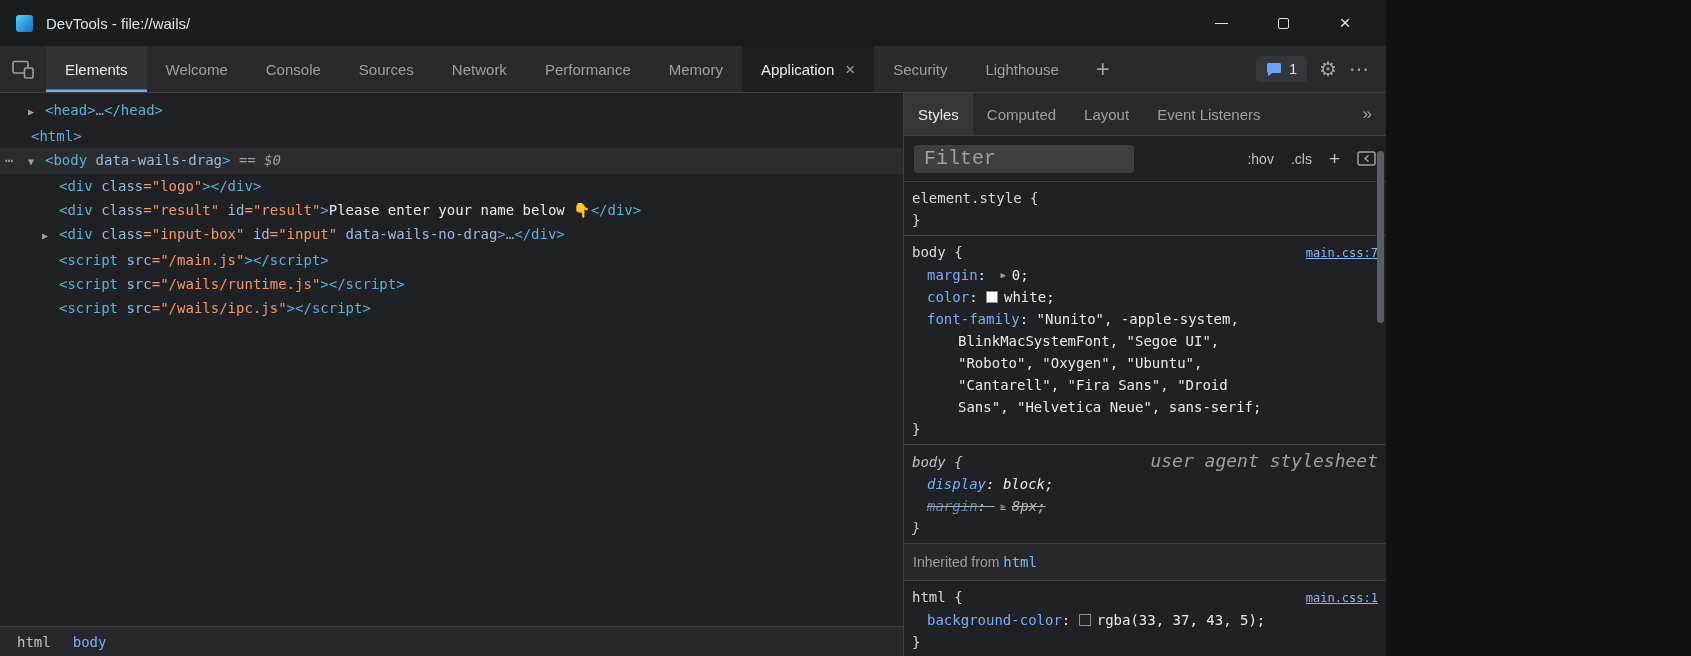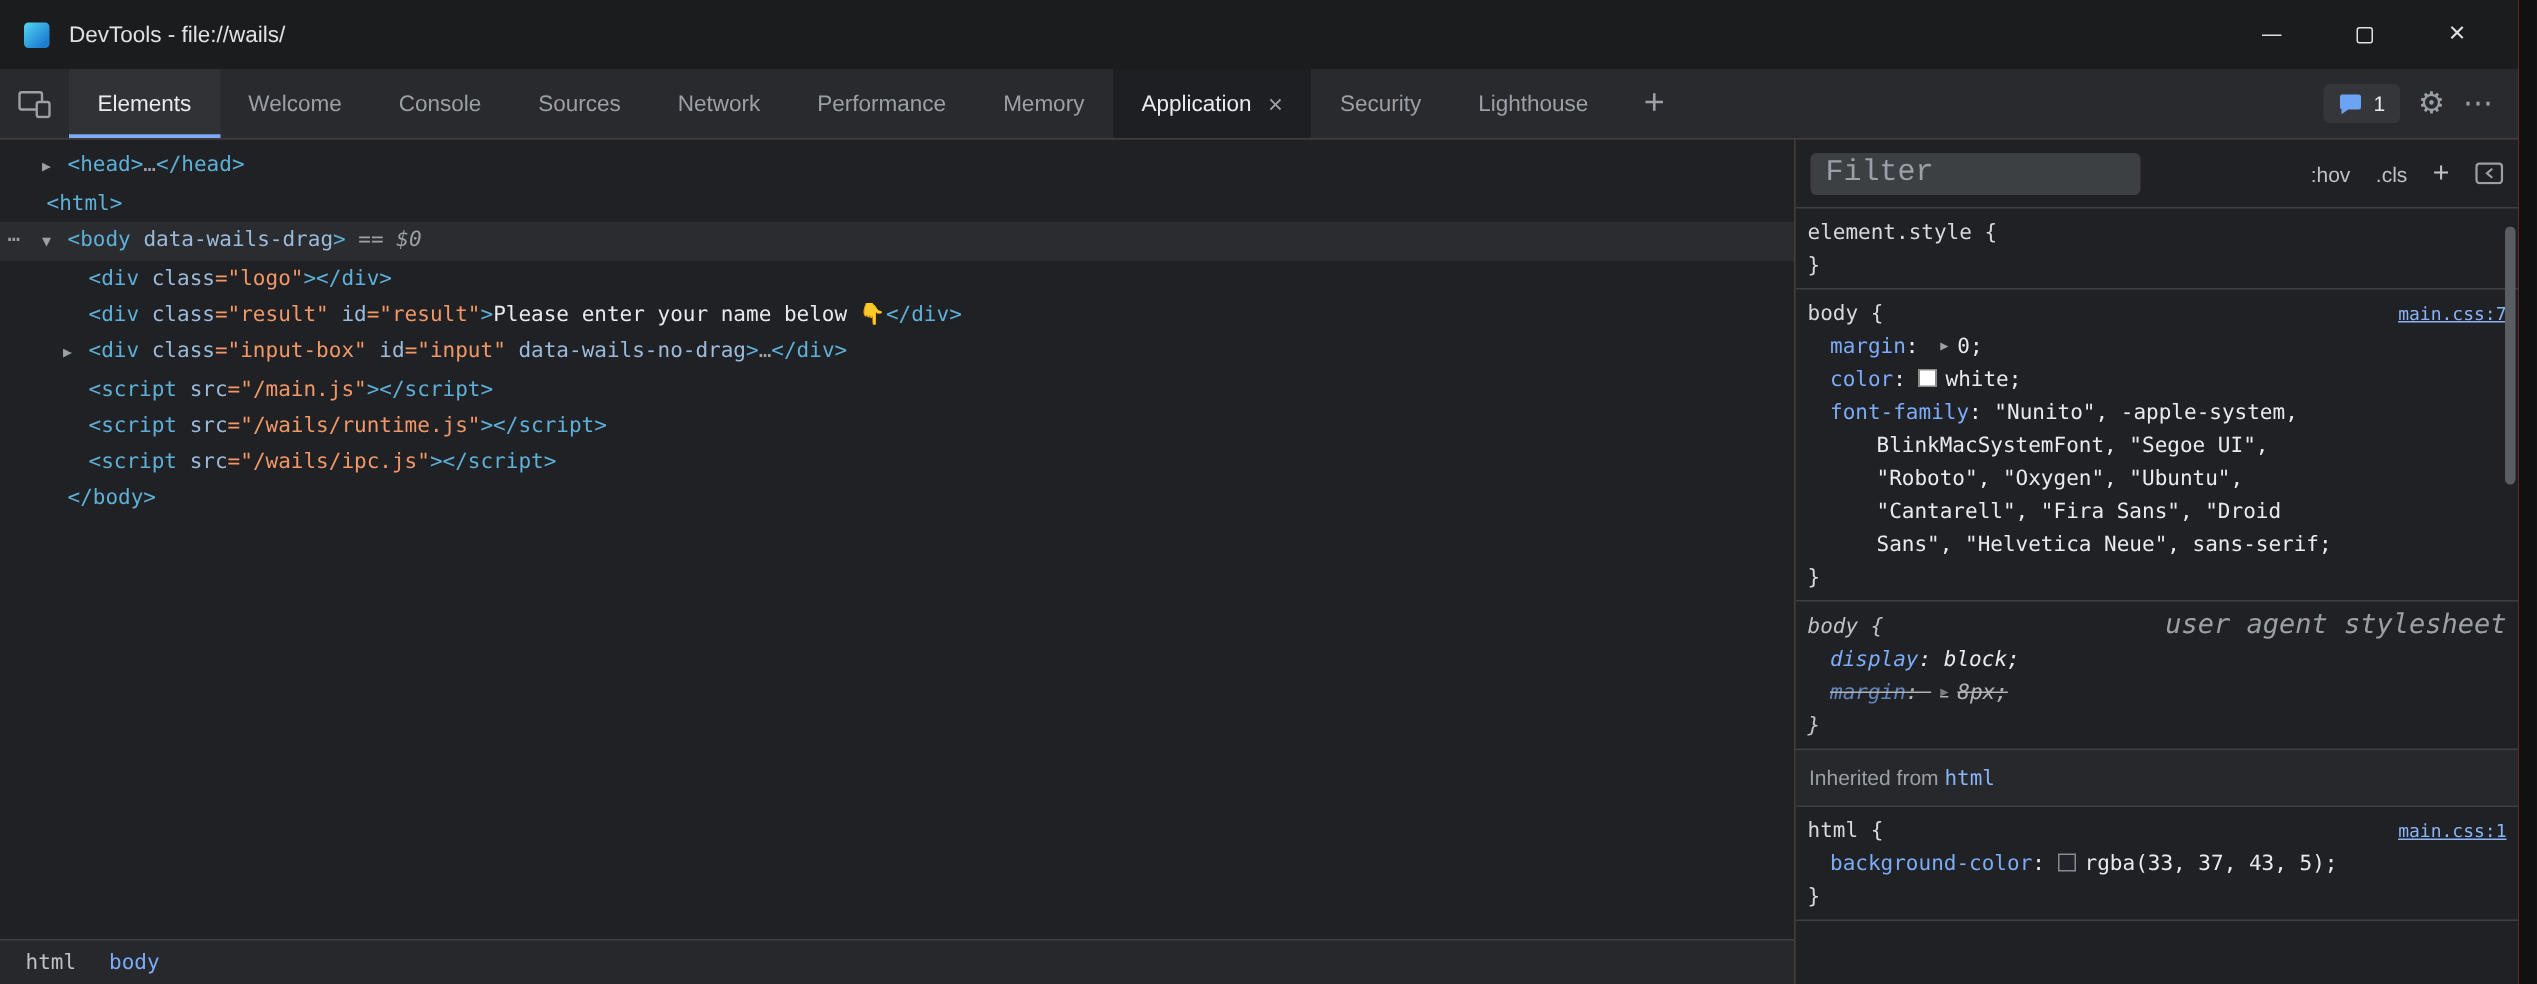--- a/index.html
+++ b/index.html
@@ -1,17 +1,17 @@
 <!DOCTYPE html>
 <html><head>
 <meta charset="utf-8">
 <style>
   *{margin:0;padding:0;box-sizing:border-box}
   html,body{background:#111}
-  .window{width:1679px;height:656px;background:#ef4444;position:relative;overflow:hidden;
+  .window{width:1386px;height:656px;background:#15803d;position:relative;overflow:hidden;
           color:#e8eaed;font-family:"Liberation Sans",sans-serif}
 
   
   .titlebar{height:46px;background:#1b1c1e;display:flex;align-items:center;padding-left:16px}
   .app-icon{width:17px;height:17px;border-radius:3px;margin-right:13px;
             background:linear-gradient(135deg,#53d7f0 0%,#1d7fd1 80%);flex:0 0 auto}
   .title-text{font-size:15px;color:#dfe1e5}
   .win-controls{margin-left:auto;display:flex;height:100%;padding-right:10px}
   .win-btn{width:62px;display:flex;align-items:center;justify-content:center;color:#dfe1e5;font-size:19px}
   .glyph-min{display:block;width:13px;border-top:1.5px solid #dfe1e5}
@@ -173,29 +173,35 @@
       <div class="dom-tree" id="dom-tree">
           <div class="trow"><span class="tind" style="width: 14px;"></span><span class="tarrow">▶</span><span><span class="tk-tag">&lt;head&gt;</span><span class="tk-ell">…</span><span class="tk-tag">&lt;/head&gt;</span></span></div>
           <div class="trow"><span class="tind" style="width: 0px;"></span><span class="tarrow"></span><span><span class="tk-tag">&lt;html&gt;</span></span></div>
           <div class="trow sel"><span class="tdots">⋯</span><span class="tind" style="width: 14px;"></span><span class="tarrow">▼</span><span><span class="tk-tag">&lt;body</span><span class="tk-attr"> data-wails-drag</span><span class="tk-tag">&gt;</span><span class="tk-meta"> == $0</span></span></div>
           <div class="trow"><span class="tind" style="width: 28px;"></span><span class="tarrow"></span><span><span class="tk-tag">&lt;div</span><span class="tk-attr"> class</span><span class="tk-val">="logo"</span><span class="tk-tag">&gt;&lt;/div&gt;</span></span></div>
           <div class="trow"><span class="tind" style="width: 28px;"></span><span class="tarrow"></span><span><span class="tk-tag">&lt;div</span><span class="tk-attr"> class</span><span class="tk-val">="result"</span><span class="tk-attr"> id</span><span class="tk-val">="result"</span><span class="tk-tag">&gt;</span><span class="tk-txt">Please enter your name below 👇</span><span class="tk-tag">&lt;/div&gt;</span></span></div>
           <div class="trow"><span class="tind" style="width: 28px;"></span><span class="tarrow">▶</span><span><span class="tk-tag">&lt;div</span><span class="tk-attr"> class</span><span class="tk-val">="input-box"</span><span class="tk-attr"> id</span><span class="tk-val">="input"</span><span class="tk-attr"> data-wails-no-drag</span><span class="tk-tag">&gt;</span><span class="tk-ell">…</span><span class="tk-tag">&lt;/div&gt;</span></span></div>
           <div class="trow"><span class="tind" style="width: 28px;"></span><span class="tarrow"></span><span><span class="tk-tag">&lt;script</span><span class="tk-attr"> src</span><span class="tk-val">="/main.js"</span><span class="tk-tag">&gt;&lt;/script&gt;</span></span></div>
           <div class="trow"><span class="tind" style="width: 28px;"></span><span class="tarrow"></span><span><span class="tk-tag">&lt;script</span><span class="tk-attr"> src</span><span class="tk-val">="/wails/runtime.js"</span><span class="tk-tag">&gt;&lt;/script&gt;</span></span></div>
           <div class="trow"><span class="tind" style="width: 28px;"></span><span class="tarrow"></span><span><span class="tk-tag">&lt;script</span><span class="tk-attr"> src</span><span class="tk-val">="/wails/ipc.js"</span><span class="tk-tag">&gt;&lt;/script&gt;</span></span></div>
-          <div class="trow"><span class="tind" style="width: 14px;"></span><span class="tarrow"></span><span><span class="tk-tag">&lt;/body&gt;</span></span></div>
         </div>
       <div class="crumbs" id="crumbs">
           <span class="crumb">html</span>
           <span class="crumb active">body</span>
         </div>
     </div>
 
     <div class="styles-pane">
+      <div class="subtabs" id="subtabs-wrap">
+          <div class="subtab sel">Styles</div>
+          <div class="subtab">Computed</div>
+          <div class="subtab">Layout</div>
+          <div class="subtab">Event Listeners</div>
+          <span class="subtab-more">»</span>
+        </div>
       <div class="filter-row">
         <input class="filter-input" placeholder="Filter" style="">
         <span class="state-btn first">:hov</span>
         <span class="state-btn">.cls</span>
         <span class="plus-btn">+</span>
         <span class="panel-toggle">
           <svg width="19" height="15" viewBox="0 0 19 15">
             <rect x="1" y="1" width="17" height="13" rx="2" fill="none" stroke="#9aa0a6" stroke-width="1.5"></rect>
             <path d="M11.5 4.5 8 7.5l3.5 3" fill="none" stroke="#9aa0a6" stroke-width="1.5"></path>
           </svg>

